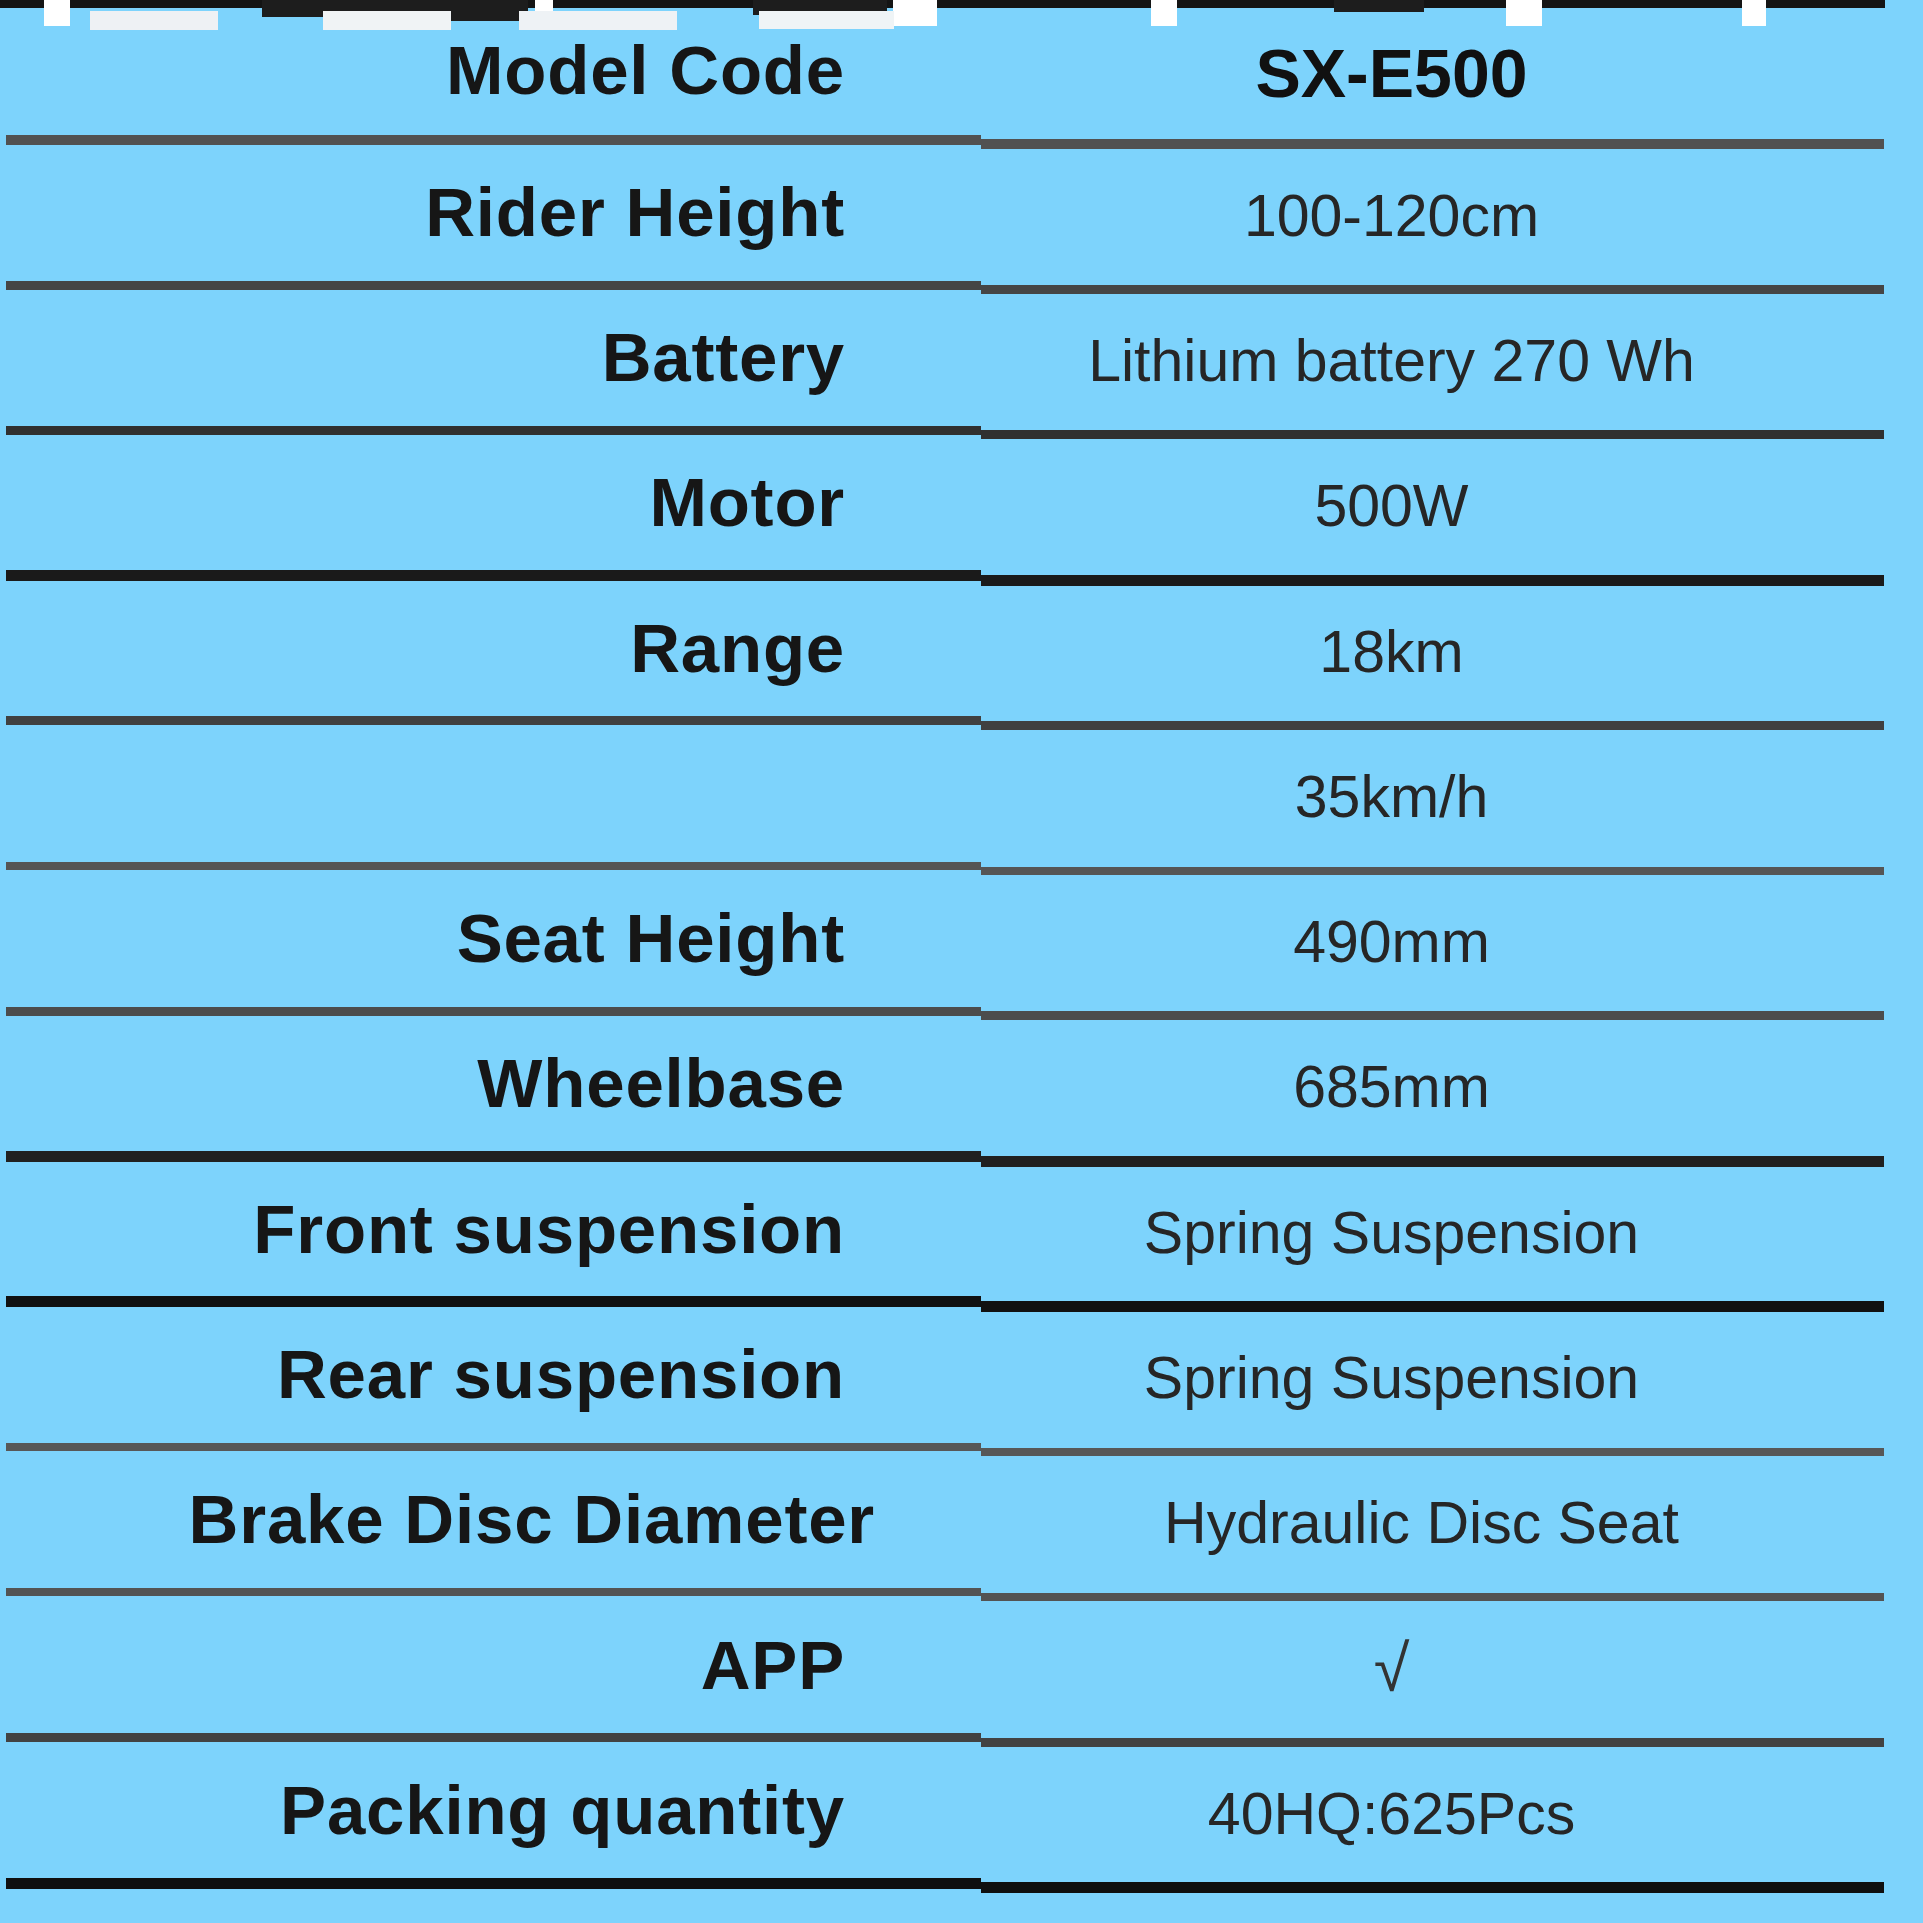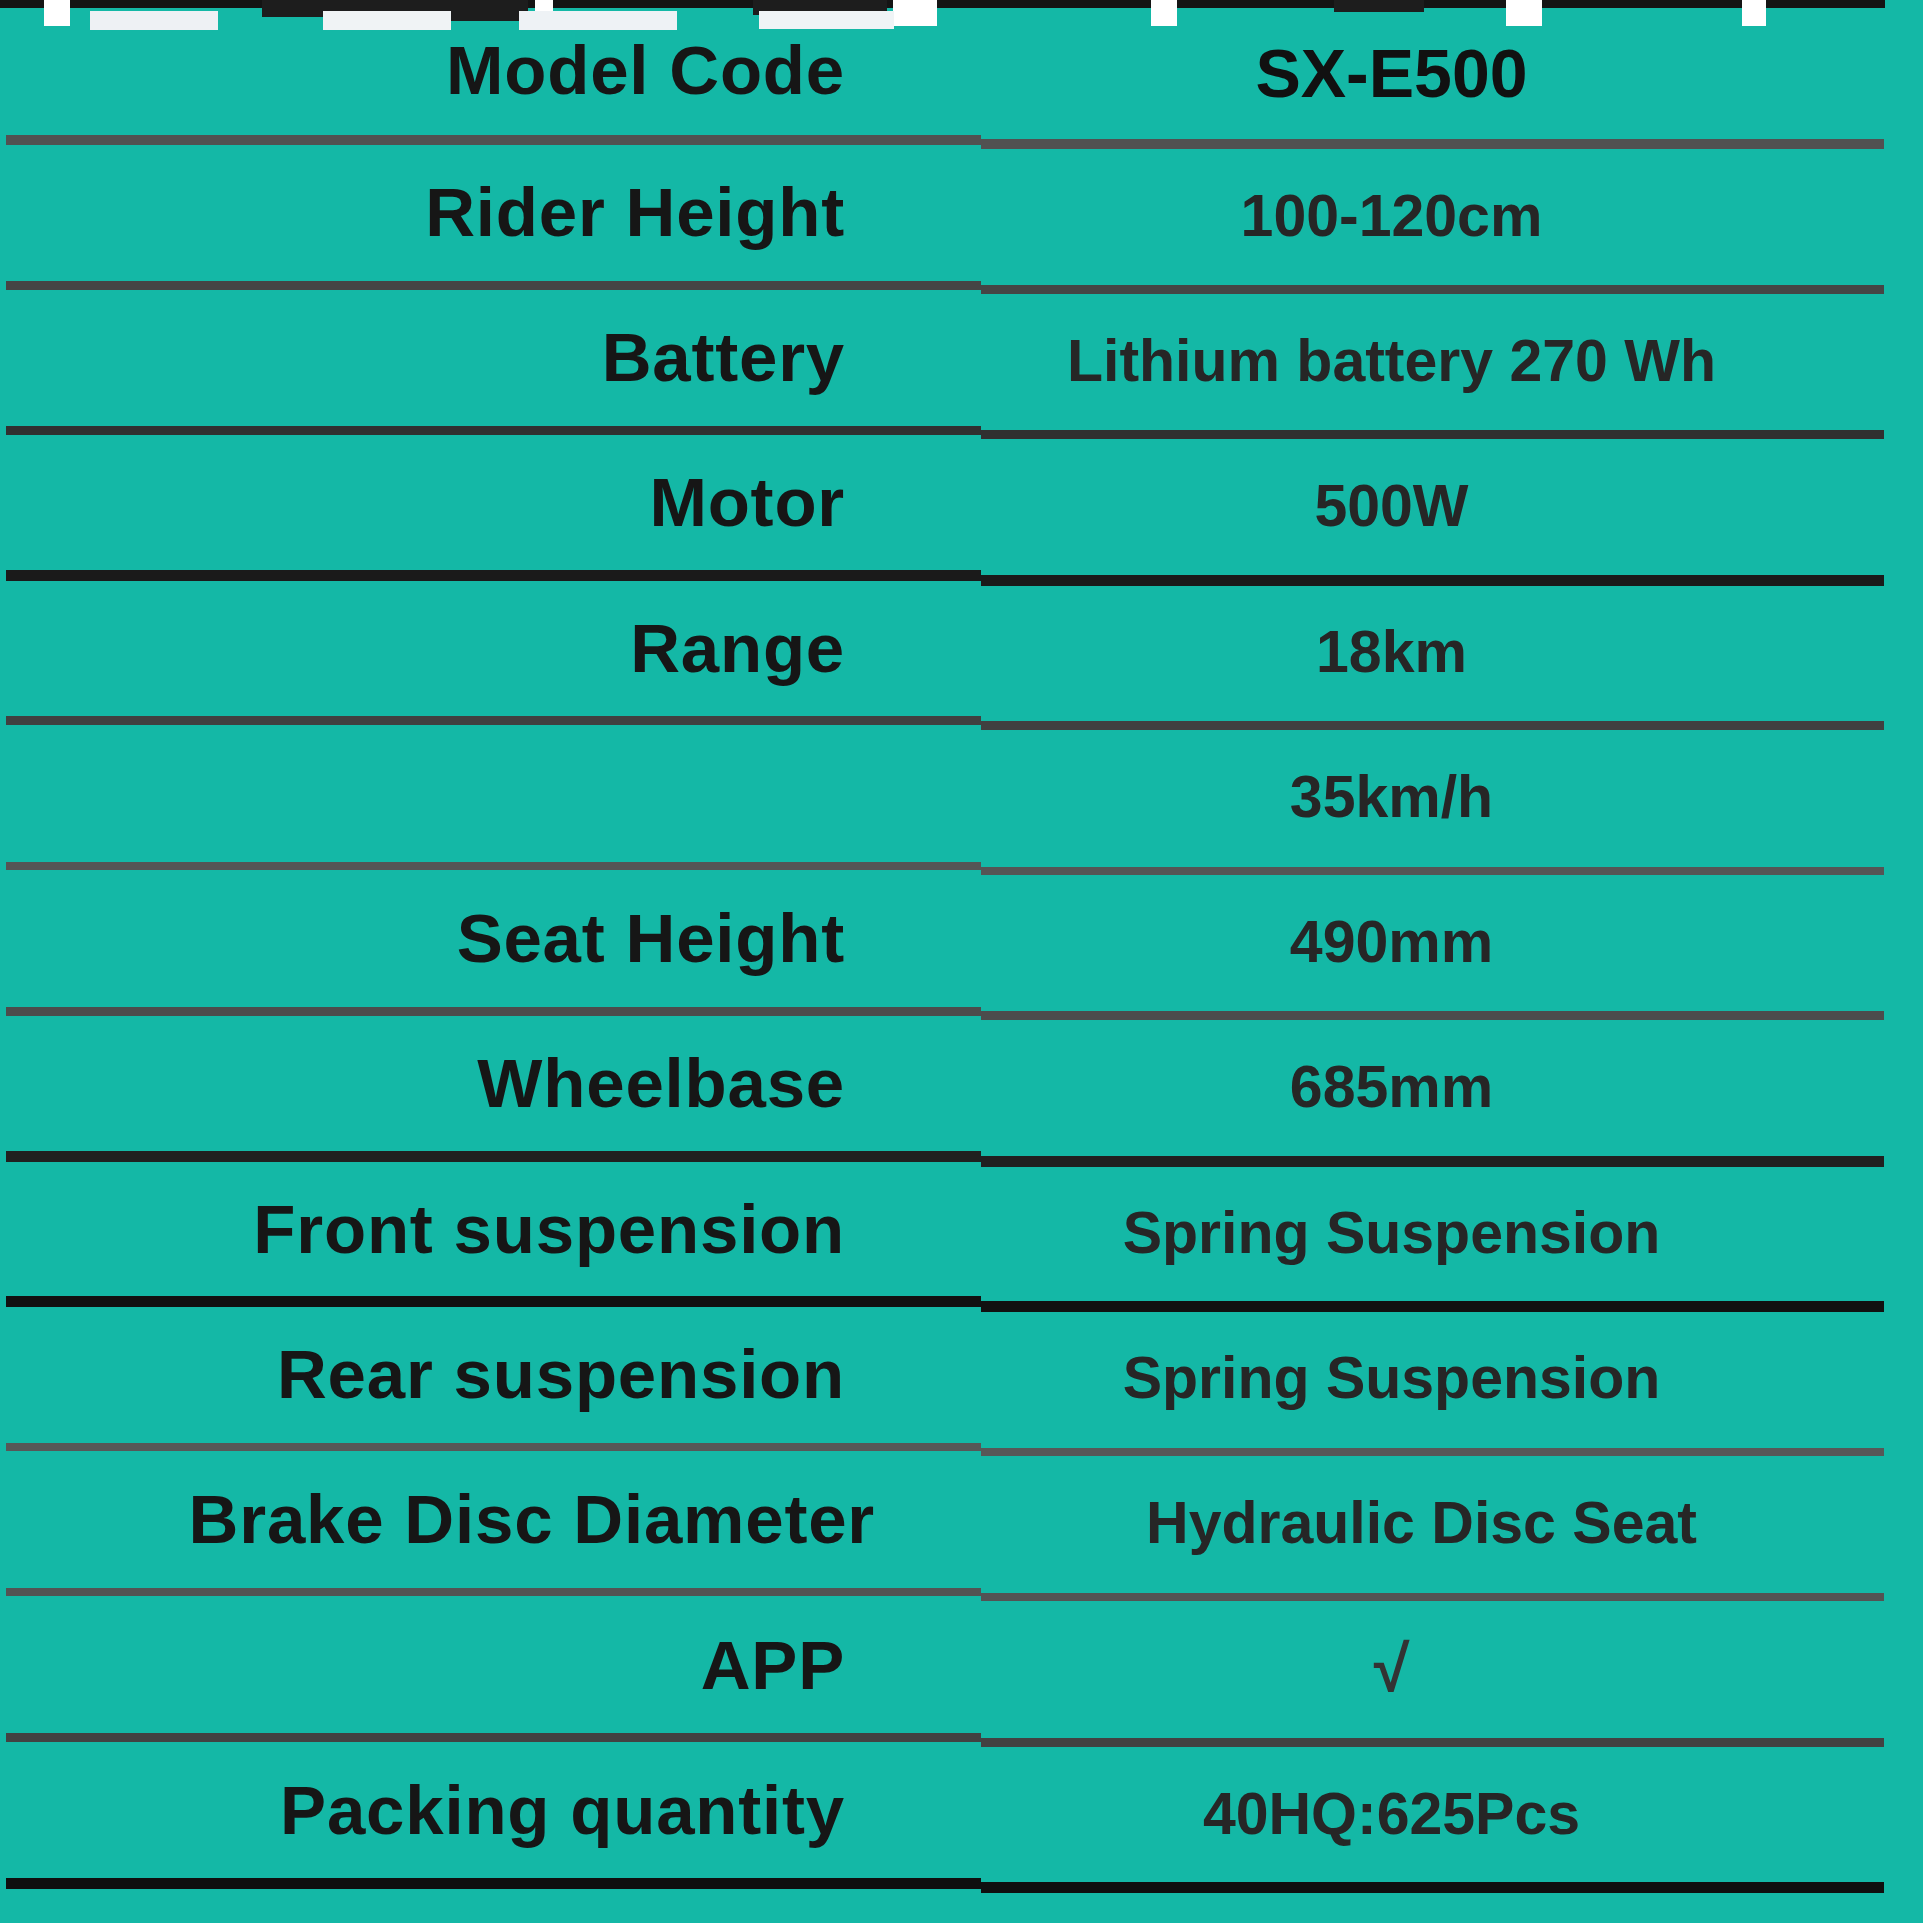--- a/index.html
+++ b/index.html
@@ -1,20 +1,20 @@
 <!DOCTYPE html>
 <html style="font-size:12px"><head>
 <meta charset="utf-8">
 <style>
   html, body { margin: 0; padding: 0; background: #ffffff; }
   .canvas {
     position: relative;
     width: 1924px;
     height: 1924px;
-    background: #14b8a6;
+    background: #7dd3fc;
     overflow: hidden;
     font-family: "Liberation Sans", "DejaVu Sans", sans-serif;
   }
   .row { position: absolute; left: 0; width: 1924px; }
   .cell-label {
     position: absolute;
     left: 0; top: 0; bottom: 0;
     width: 845px;
     display: flex;
     align-items: center;
@@ -26,21 +26,21 @@
     white-space: nowrap;
   }
   .cell-value {
     position: absolute;
     left: 981px; top: 3px; bottom: -3px;
     width: 821px;
     display: flex;
     align-items: center;
     justify-content: center;
     font-size: 59px;
-    font-weight: 700;
+    font-weight: 400;
     color: #262626;
     white-space: nowrap;
   }
   .cell-value.bold { font-size: 68px; font-weight: 700; color: #111111; }
   .cell-value.check { font-size: 65px; color: #333333; }
   .divider { position: absolute; }
   .divider .seg-left  { position: absolute; left: 6px;    width: 975px; }
   .divider .seg-right { position: absolute; left: 981px; width: 903px; }
   
   .top-band { position: absolute; top: 0; left: 0; height: 7.5px; background: #141414; }

